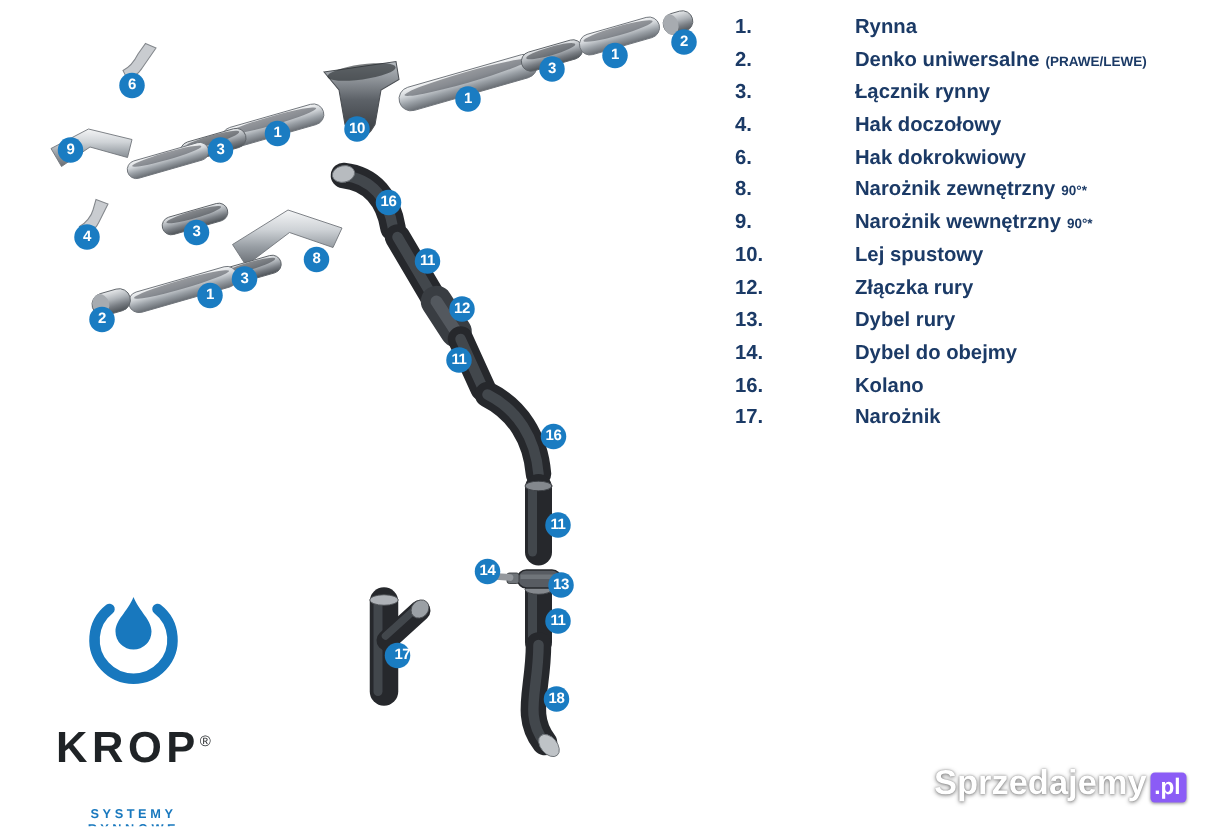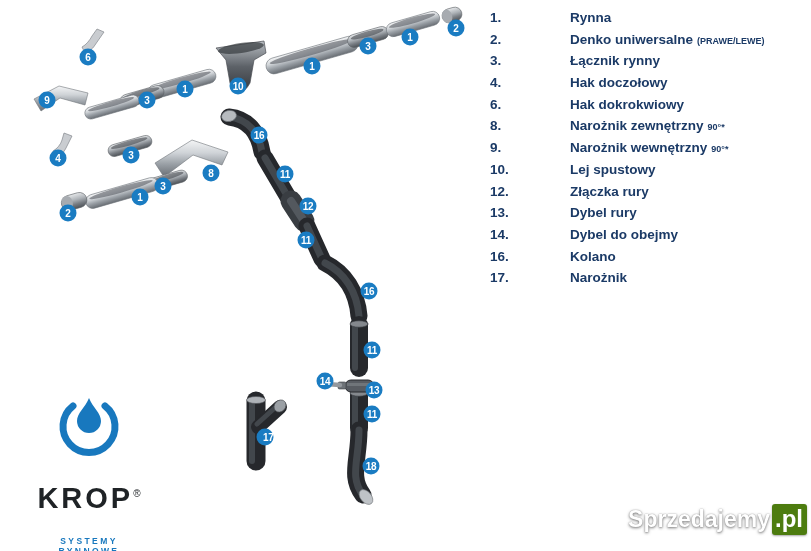--- a/index.html
+++ b/index.html
@@ -17,24 +17,24 @@
          transform:translate(-50%,-50%);letter-spacing:-0.3px;}
   
   .logo{position:absolute;left:36px;top:388px;width:106px;text-align:center;}
   .logo-name{font-size:29px;font-weight:700;letter-spacing:3px;color:#1f2326;margin-top:18px;}
   .logo-name sup{font-size:10px;font-weight:400;letter-spacing:0;}
   .logo-subtitle{font-size:8.5px;font-weight:700;letter-spacing:2.4px;color:#1878be;margin-top:21px;}
   .logo-ribbon{margin:7px auto 0;width:66px;height:14px;background:#6d28d9;color:#fff;
                font-size:8px;font-weight:700;letter-spacing:3px;line-height:14px;text-align:center;
                clip-path:polygon(0 50%,9% 0,91% 0,100% 50%,91% 100%,9% 100%);}
   
-  .watermark{position:absolute;right:4px;bottom:16px;display:flex;align-items:center;}
+  .watermark{position:absolute;right:20px;bottom:16px;display:flex;align-items:flex-end;}
   .wm-name{font-size:23px;font-weight:700;color:#fff;
            text-shadow:0 1px 3px rgba(70,70,70,.75),0 0 1px #9a9a9a;}
-  .wm-tld{font-size:24px;font-weight:700;color:#fff;background:#4d7c0f;border-radius:3px;
+  .wm-tld{font-size:15px;font-weight:700;color:#fff;background:#8b5cf6;border-radius:3px;
           padding:1px 4px 2px 3px;margin-left:2px;box-shadow:0 1px 2px rgba(80,80,80,.5);}
 </style>
 </head>
 <body>
 
 <div class="page">
 
   <svg width="480" height="551" viewBox="0 0 480 551" style="position:absolute;left:0;top:0;">
     <defs>
       <linearGradient id="metal" x1="0" y1="0" x2="0" y2="1">

